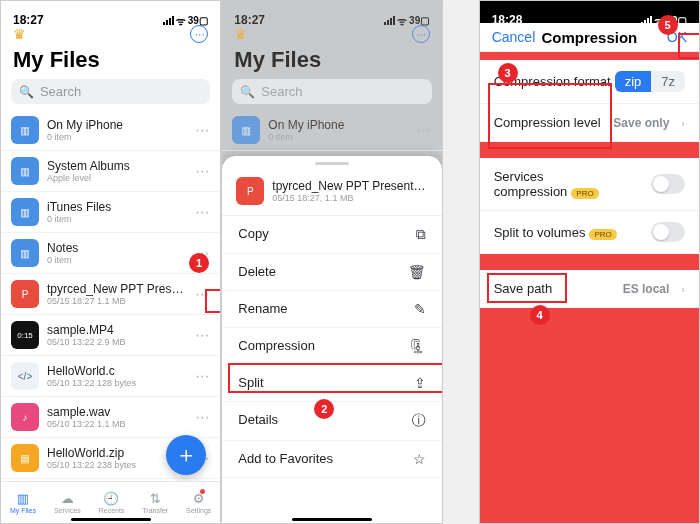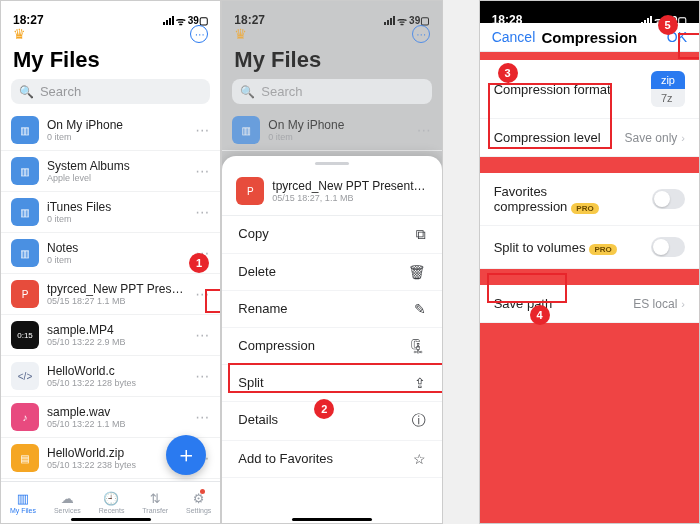--- a/index.html
+++ b/index.html
@@ -45,26 +45,26 @@
 .sheet-handle { width: 34px; height: 3px; background: #d0d2d6; border-radius: 3px; margin: 6px auto; }
 .sheet-file { display: flex; gap: 8px; align-items: center; padding: 6px 14px 10px; border-bottom: 1px solid #eceef0; }
 .action-row { display: flex; justify-content: space-between; align-items: flex-start; padding: 10px 16px; font-size: 13px; color: #222; border-bottom: 1px solid #f2f3f5; }
 .action-ic { font-size: 14px; color: #3a3c40; }
 
 .nav3 { display: flex; justify-content: space-between; align-items: center; padding: 6px 12px; border-bottom: 1px solid #e9ebee; }
 .nav3-title { font-size: 15px; font-weight: 600; position: absolute; left: 50%; transform: translateX(-50%); }
 .nav3-btn { color: #2a7af0; font-size: 14px; }
 .section { background: #fff; margin: 8px 0; }
 .option-row { display: flex; justify-content: space-between; align-items: center; padding: 11px 14px; font-size: 13px; color: #222; border-bottom: 1px solid #f1f2f4; }
-.option-val { color: #8a8d92; font-size: 12px; display: flex; align-items: center; gap: 4px; }
+.option-val { color: #8a8d92; font-size: 12px; display: flex; align-items: center; gap: 12px; font-weight: bold; }
 .chev { color: #c0c3c8; font-size: 11px; }
-.seg { display: flex; border-radius: 6px; overflow: hidden; font-size: 11px; flex-direction: column; }
+.seg { display: flex; border-radius: 6px; overflow: hidden; font-size: 13px; }
 .seg span { padding: 3px 10px; background: #eef0f3; color: #666; }
 .seg span.on { background: #2a7af0; color: #fff; }
-.pro { background: #f7c948; color: #6b4a00; font-size: 8px; font-weight: 700; padding: 1px 5px; border-radius: 7px; margin-left: 4px; }
+.pro { background: #f7c948; color: #6b4a00; font-size: 8px; font-weight: 400; padding: 1px 5px; border-radius: 7px; margin-left: 4px; }
 .switch { width: 34px; height: 20px; background: #e3e5e9; border-radius: 10px; position: relative; }
 .switch::after { content: ""; position: absolute; width: 16px; height: 16px; background: #fff; border-radius: 50%; top: 2px; left: 2px; box-shadow: 0 1px 2px rgba(0,0,0,.2); }
 .phone3 .status-bar { background: #000; color: #fff; }
 .phone3 .status-bar .signal i { background: #fff; }
 .phone3 { background: #ef4444; margin-left: 36px; }
 .phone3 .nav3 { background: #fff; }
 
 .callout { position: absolute; width: 20px; height: 20px; background: #e8252b; color: #fff; border-radius: 50%; display: flex; align-items: center; justify-content: center; font-size: 11px; font-weight: 700; z-index: 50; }
 .redbox { position: absolute; border: 2px solid #e8252b; z-index: 49; pointer-events: none; }
 </style>
@@ -306,21 +306,21 @@
       <span>Compression level</span>
       <span class="option-val">
           <span>Save only</span>
           <span class="chev">›</span>
         </span>
     </div>
   </div>
 
   <div class="section">
     <div class="option-row">
-      <span><span>Favorites compression</span><span class="pro">PRO</span></span>
+      <span><span>Services compression</span><span class="pro">PRO</span></span>
       <span class="switch"></span>
     </div>
     <div class="option-row">
       <span><span>Split to volumes</span><span class="pro">PRO</span></span>
       <span class="switch"></span>
     </div>
   </div>
 
   <div class="section">
     <div class="option-row">

